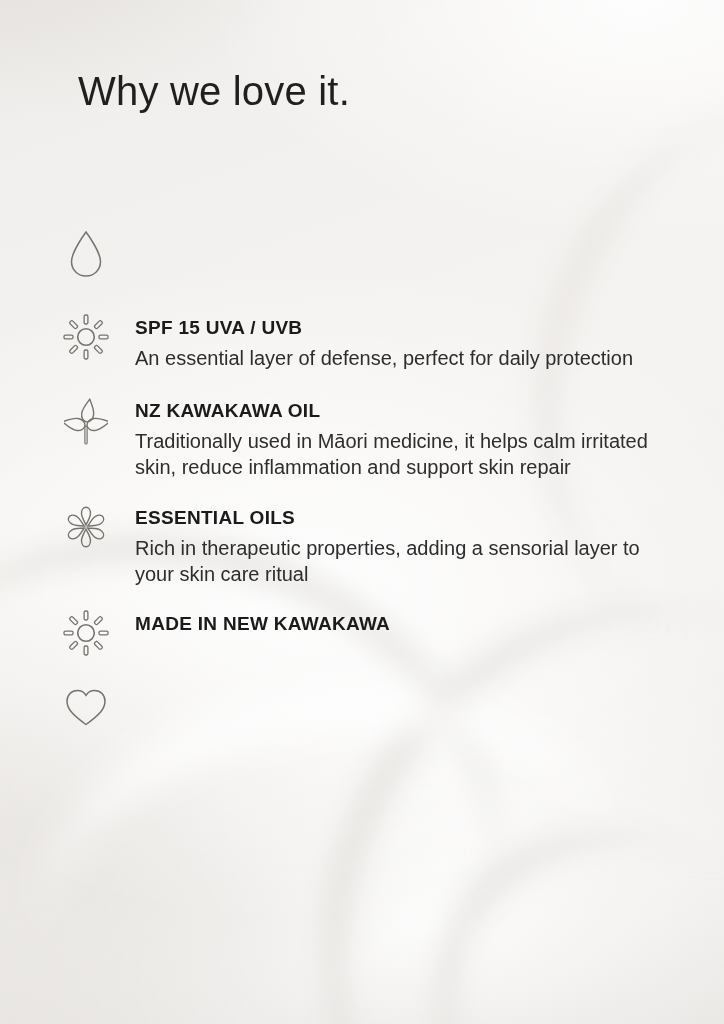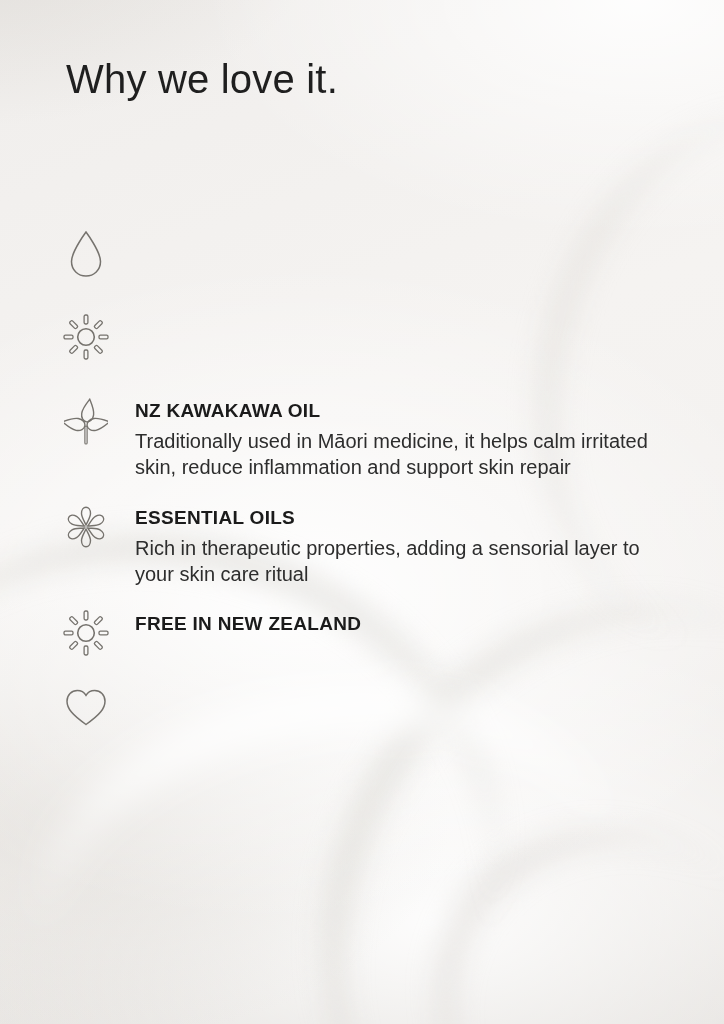--- a/index.html
+++ b/index.html
@@ -21,21 +21,21 @@
       linear-gradient(160deg, #f0eeec 0%, #f5f3f1 40%, #f3f1ef 70%, #eae7e4 100%);
   }
   .fold{position:absolute;border-radius:50%;filter:blur(14px);pointer-events:none;}
   .fold-1{top:540px;left:-160px;width:660px;height:560px;border-top:26px solid rgba(198,194,188,0.40);transform:rotate(18deg);}
   .fold-2{top:600px;left:330px;width:560px;height:640px;border-left:30px solid rgba(203,199,193,0.38);transform:rotate(32deg);}
   .fold-3{top:110px;left:540px;width:420px;height:540px;border-left:22px solid rgba(206,202,196,0.32);transform:rotate(14deg);}
   .fold-4{top:690px;left:40px;width:580px;height:380px;border-top:40px solid rgba(255,255,255,0.85);transform:rotate(-9deg);filter:blur(18px);}
   .fold-5{top:850px;left:420px;width:420px;height:360px;border-left:26px solid rgba(200,196,190,0.35);transform:rotate(40deg);}
 
   .page-title{
-    position:absolute;left:66px;top:56px;margin:0;
+    position:absolute;left:66px;top:56px;margin:12px;
     font-size:40px;line-height:46px;font-weight:400;
     color:#1f1f1f;letter-spacing:0.2px;
   }
   .feature{position:absolute;left:0;width:724px;}
   .feature .icon{
     position:absolute;left:61px;top:-3px;width:50px;height:56px;
     display:flex;align-items:flex-start;justify-content:center;
   }
   .feature .icon svg{display:block;}
   .ftext{margin-left:135px;width:545px;}
@@ -79,20 +79,24 @@
           <rect x="22.1" y="2" width="3.8" height="9" rx="1.4" transform="rotate(45 24 24)"></rect>
           <rect x="22.1" y="2" width="3.8" height="9" rx="1.4" transform="rotate(90 24 24)"></rect>
           <rect x="22.1" y="2" width="3.8" height="9" rx="1.4" transform="rotate(135 24 24)"></rect>
           <rect x="22.1" y="2" width="3.8" height="9" rx="1.4" transform="rotate(180 24 24)"></rect>
           <rect x="22.1" y="2" width="3.8" height="9" rx="1.4" transform="rotate(225 24 24)"></rect>
           <rect x="22.1" y="2" width="3.8" height="9" rx="1.4" transform="rotate(270 24 24)"></rect>
           <rect x="22.1" y="2" width="3.8" height="9" rx="1.4" transform="rotate(315 24 24)"></rect>
         </g>
       </svg>
     </span>
+    <div class="ftext">
+      <h3>SPF 15 UVA / UVB</h3>
+      <p>An essential layer of defense, perfect for daily protection</p>
+    </div>
   </div>
 
   <div class="feature" style="top:506px">
     <span class="icon">
       <svg width="46" height="48" viewBox="0 0 46 48" fill="none" stroke="#76736e" stroke-width="1.4">
         <g>
           <path d="M23 22 C21 17.5 18.5 14 18.5 10.5 C18.5 6.8 20.5 4.2 23 4.2 C25.5 4.2 27.5 6.8 27.5 10.5 C27.5 14 25 17.5 23 22 Z"></path>
           <path d="M23 22 C21 17.5 18.5 14 18.5 10.5 C18.5 6.8 20.5 4.2 23 4.2 C25.5 4.2 27.5 6.8 27.5 10.5 C27.5 14 25 17.5 23 22 Z" transform="rotate(60 23 24)"></path>
           <path d="M23 22 C21 17.5 18.5 14 18.5 10.5 C18.5 6.8 20.5 4.2 23 4.2 C25.5 4.2 27.5 6.8 27.5 10.5 C27.5 14 25 17.5 23 22 Z" transform="rotate(120 23 24)"></path>
           <path d="M23 22 C21 17.5 18.5 14 18.5 10.5 C18.5 6.8 20.5 4.2 23 4.2 C25.5 4.2 27.5 6.8 27.5 10.5 C27.5 14 25 17.5 23 22 Z" transform="rotate(180 23 24)"></path>
@@ -134,21 +138,21 @@
           <rect x="22.1" y="2" width="3.8" height="9" rx="1.4" transform="rotate(90 24 24)"></rect>
           <rect x="22.1" y="2" width="3.8" height="9" rx="1.4" transform="rotate(135 24 24)"></rect>
           <rect x="22.1" y="2" width="3.8" height="9" rx="1.4" transform="rotate(180 24 24)"></rect>
           <rect x="22.1" y="2" width="3.8" height="9" rx="1.4" transform="rotate(225 24 24)"></rect>
           <rect x="22.1" y="2" width="3.8" height="9" rx="1.4" transform="rotate(270 24 24)"></rect>
           <rect x="22.1" y="2" width="3.8" height="9" rx="1.4" transform="rotate(315 24 24)"></rect>
         </g>
       </svg>
     </span>
     <div class="ftext">
-      <h3>FREE IN NEW ZEALAND</h3>
+      <h3>MADE IN NEW KAWAKAWA</h3>
     </div>
   </div>
 
   <div class="feature" style="top:689px">
     <span class="icon">
       <svg width="46" height="42" viewBox="0 0 46 42" fill="none" stroke="#76736e" stroke-width="1.5">
         <path d="M23 38.5 C9.5 29 4 22.6 4 15.2 C4 9.1 8.6 4.5 14.3 4.5 C17.9 4.5 21.3 6.4 23 9.3 C24.7 6.4 28.1 4.5 31.7 4.5 C37.4 4.5 42 9.1 42 15.2 C42 22.6 36.5 29 23 38.5 Z"></path>
       </svg>
     </span>
   </div>

